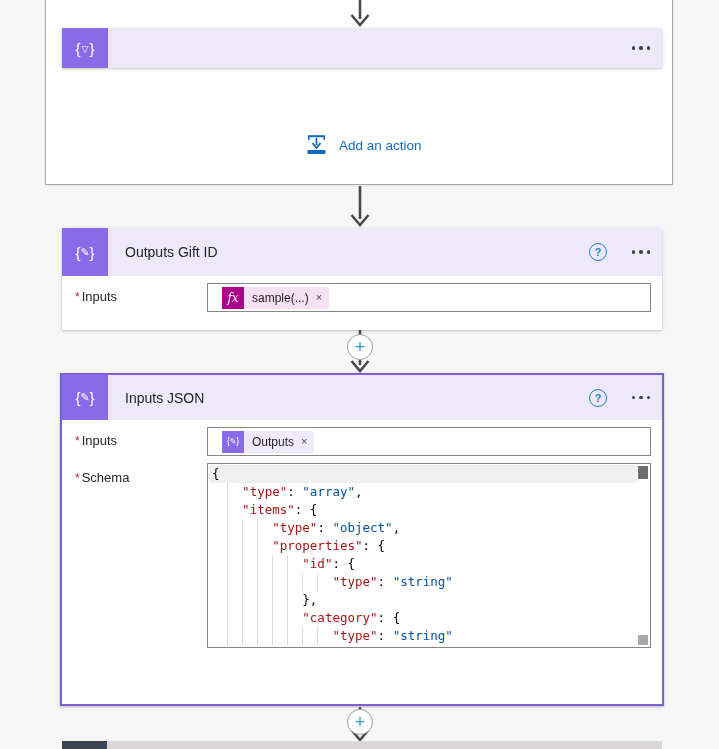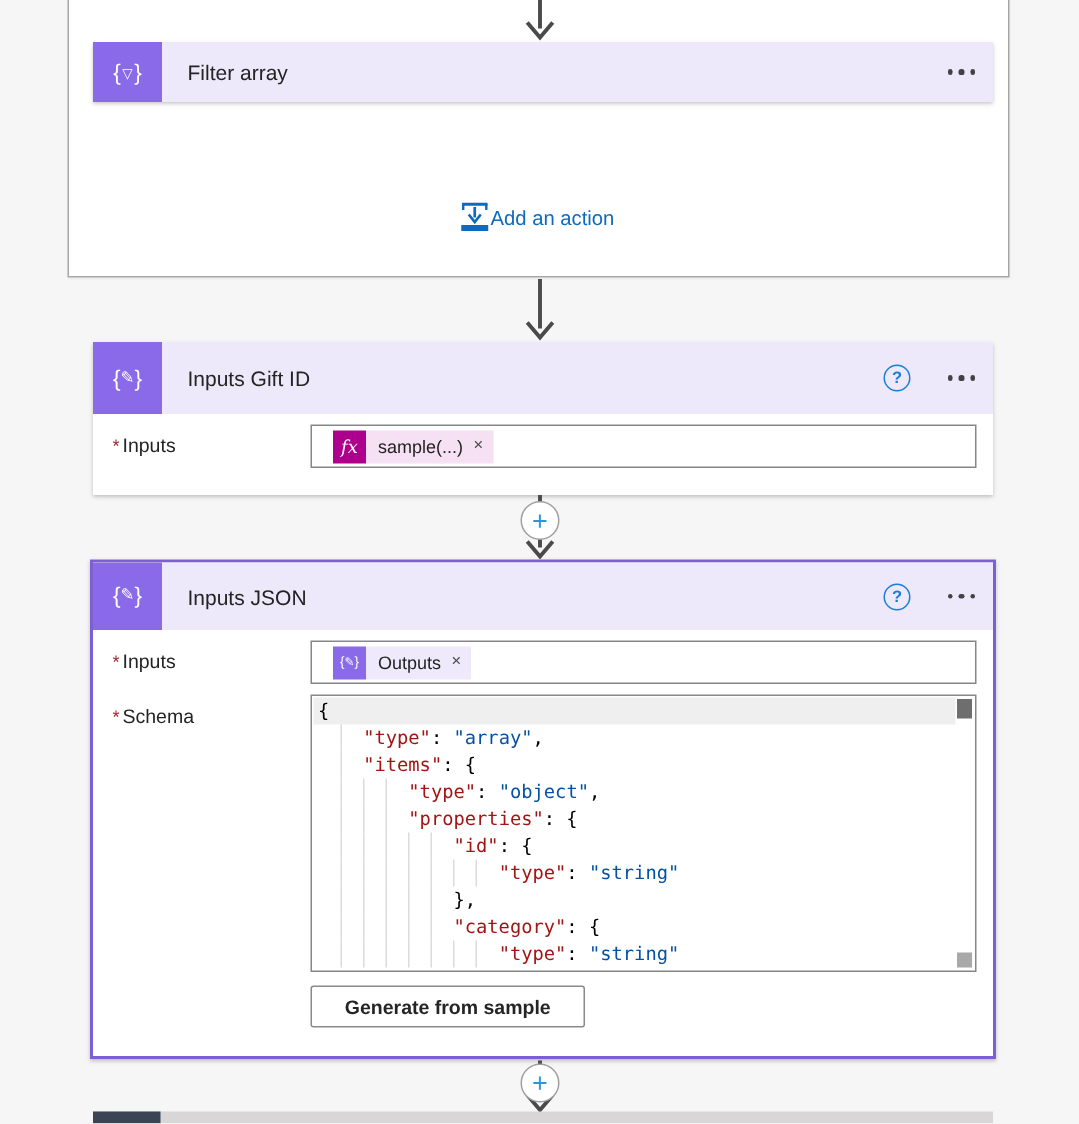--- a/index.html
+++ b/index.html
@@ -55,21 +55,21 @@
   .token-fx .token-body{background:var(--expression-token-bg);}
   .token-purple .token-body{background:var(--token-bg);justify-content:space-between;}
   .token-remove{font-size:11px;color:#484644;cursor:pointer;line-height:1;}
 
   .arrow-svg{position:absolute;left:348px;width:24px;overflow:visible;}
   .arrow-svg line,.arrow-svg polyline{stroke:var(--arrow-gray);stroke-width:2.6;fill:none;}
   .plus-circle{position:absolute;left:347px;width:26px;height:26px;border-radius:50%;background:#fff;
     border:1px solid #A0A0A0;color:var(--plus-blue);font-size:18px;font-weight:400;
     display:flex;align-items:center;justify-content:center;cursor:pointer;z-index:3;}
 
-  .add-action{position:absolute;left:306px;top:134px;display:flex;align-items:center;gap:0;cursor:pointer;}
+  .add-action{position:absolute;left:306px;top:134px;display:flex;align-items:center;gap:12px;cursor:pointer;}
   .add-action-label{color:var(--link-blue);font-size:13.5px;}
 
   .selected-card{border:2px solid var(--selected-border);}
 
   .schema-editor{position:absolute;left:145px;top:88px;width:444px;height:185px;border:1px solid #878787;
     background:#fff;overflow:hidden;}
   .cur-line{position:absolute;left:1px;top:1px;right:13px;height:18px;background:#EFEFEF;}
   .schema-code{position:absolute;left:4px;top:1px;right:14px;
     font-family:"DejaVu Sans Mono","Liberation Mono",monospace;font-size:12.5px;line-height:18px;color:#000;}
   .code-line{position:relative;white-space:pre;height:18px;}
@@ -100,21 +100,20 @@
   </svg>
 
   <div class="card" style="left:62px;top:28px;width:600px;height:40px;background:var(--header-lavender);">
     <div class="conn-icon" style="height:40px;">
       <span class="braces">
         <span>{</span>
           <span class="inner-glyph">▽</span>
           <span>}</span>
       </span>
     </div>
-    <div class="card-title">Filter array</div>
     <div class="dots">
         <i></i>
         <i></i>
         <i></i>
       </div>
   </div>
 
   <div class="add-action">
     <svg width="21" height="22" viewBox="0 0 21 22">
       <line x1="2" y1="2.2" x2="19" y2="2.2" stroke="var(--link-blue)" stroke-width="2"></line>
@@ -134,21 +133,21 @@
 
   <div class="card" style="left:62px;top:228px;width:600px;height:102px;">
     <div class="card-header" style="height:48px;">
       <div class="conn-icon" style="height:48px;">
         <span class="braces">
           <span>{</span>
             <span class="inner-pencil">✎</span>
             <span>}</span>
         </span>
       </div>
-      <div class="card-title">Inputs Gift ID</div>
+      <div class="card-title">Outputs Gift ID</div>
       <div class="help-btn">?</div>
       <div class="dots">
           <i></i>
           <i></i>
           <i></i>
         </div>
     </div>
     <div class="field-label" style="top:61px;">
       <span class="req">*</span><span>Inputs</span>
     </div>
@@ -221,21 +220,20 @@
           <div class="code-line"><i class="indent-guide" style="left: 15.05px;"></i><i class="indent-guide" style="left: 30.1px;"></i><i class="indent-guide" style="left: 45.15px;"></i><i class="indent-guide" style="left: 60.2px;"></i><i class="indent-guide" style="left: 75.25px;"></i><span class="tok-p">            </span><span class="tok-k">"id"</span><span class="tok-p">: {</span></div>
           <div class="code-line"><i class="indent-guide" style="left: 15.05px;"></i><i class="indent-guide" style="left: 30.1px;"></i><i class="indent-guide" style="left: 45.15px;"></i><i class="indent-guide" style="left: 60.2px;"></i><i class="indent-guide" style="left: 75.25px;"></i><i class="indent-guide" style="left: 90.3px;"></i><i class="indent-guide" style="left: 105.35px;"></i><span class="tok-p">                </span><span class="tok-k">"type"</span><span class="tok-p">: </span><span class="tok-v">"string"</span></div>
           <div class="code-line"><i class="indent-guide" style="left: 15.05px;"></i><i class="indent-guide" style="left: 30.1px;"></i><i class="indent-guide" style="left: 45.15px;"></i><i class="indent-guide" style="left: 60.2px;"></i><i class="indent-guide" style="left: 75.25px;"></i><span class="tok-p">            </span><span class="tok-p">},</span></div>
           <div class="code-line"><i class="indent-guide" style="left: 15.05px;"></i><i class="indent-guide" style="left: 30.1px;"></i><i class="indent-guide" style="left: 45.15px;"></i><i class="indent-guide" style="left: 60.2px;"></i><i class="indent-guide" style="left: 75.25px;"></i><span class="tok-p">            </span><span class="tok-k">"category"</span><span class="tok-p">: {</span></div>
           <div class="code-line"><i class="indent-guide" style="left: 15.05px;"></i><i class="indent-guide" style="left: 30.1px;"></i><i class="indent-guide" style="left: 45.15px;"></i><i class="indent-guide" style="left: 60.2px;"></i><i class="indent-guide" style="left: 75.25px;"></i><i class="indent-guide" style="left: 90.3px;"></i><i class="indent-guide" style="left: 105.35px;"></i><span class="tok-p">                </span><span class="tok-k">"type"</span><span class="tok-p">: </span><span class="tok-v">"string"</span></div>
         </div>
       <div class="vthumb"></div>
       <div class="scroll-corner"></div>
     </div>
 
-    <button class="gen-btn">Generate from sample</button>
   </div>
 
   <svg class="arrow-svg" style="top:707px;height:36px;" viewBox="0 0 24 36">
     <line x1="12" y1="0" x2="12" y2="27"></line>
     <polyline points="3.5,23 12,33 20.5,23"></polyline>
   </svg>
   <div class="plus-circle" style="top:709px;">+</div>
 
   <div class="next-sliver">
     <div class="next-icon"></div>

